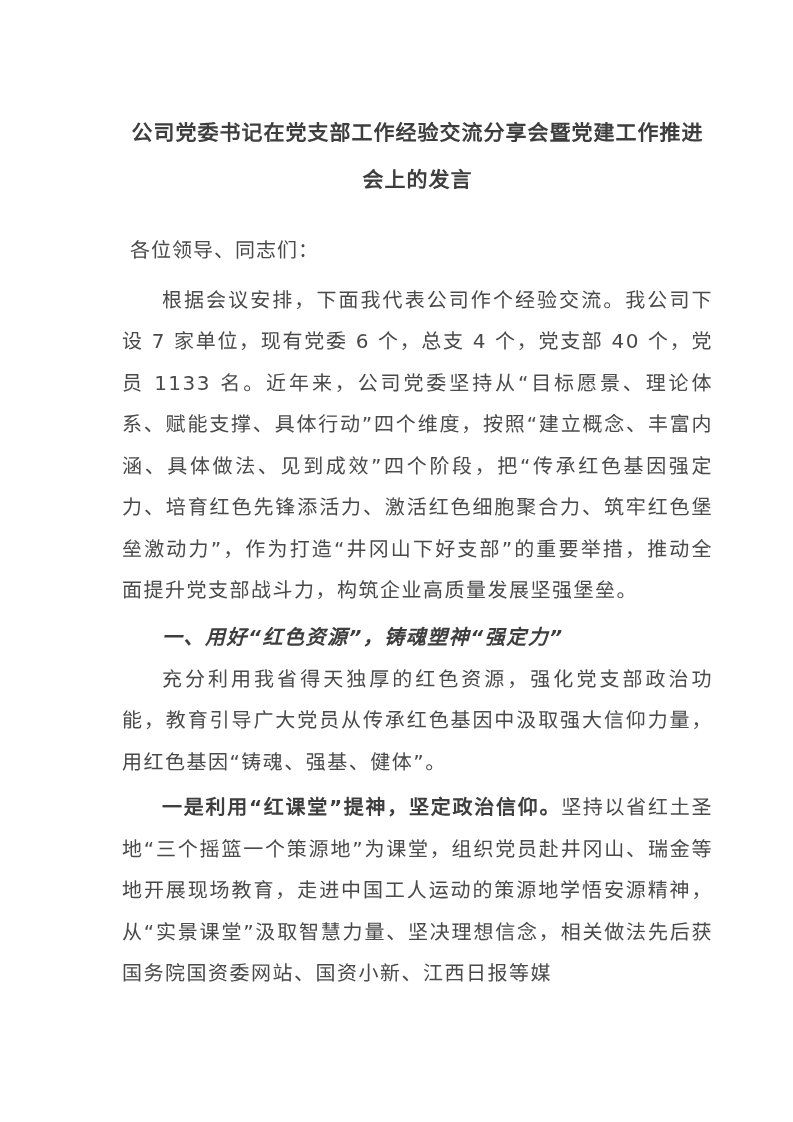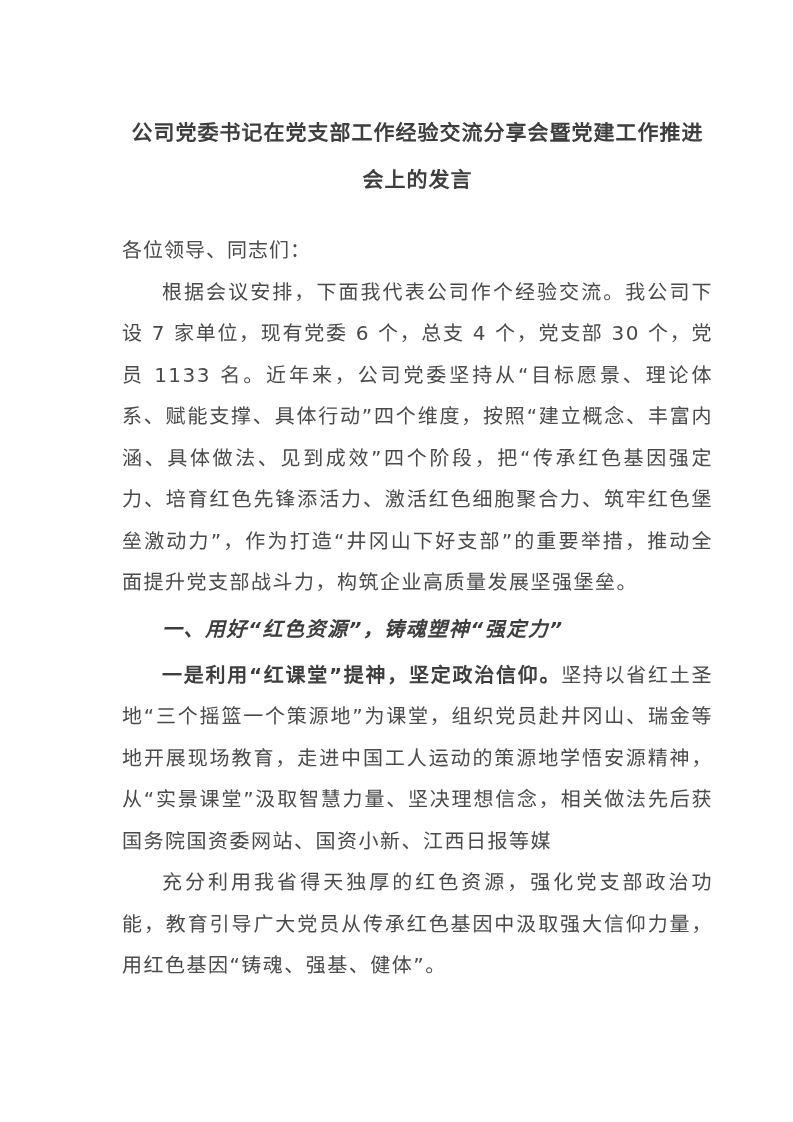--- a/index.html
+++ b/index.html
@@ -22,21 +22,21 @@
   .doc-title {
     margin: 0 0 26px 0;
     font-size: 21px;
     font-weight: bold;
     color: #3e3e3e;
     text-align: center;
     line-height: 47px;
     letter-spacing: 1px;
   }
   .salutation {
-    margin: 0;
+    margin: 8px;
     font-size: 20px;
     line-height: 41.5px;
     letter-spacing: 1px;
     text-indent: 0;
   }
   .para {
     margin: 0;
     font-size: 20px;
     line-height: 41.5px;
     letter-spacing: 1.5px;
@@ -64,21 +64,21 @@
 </style>
 </head>
 <body>
 
 <div class="page">
 
   <h1 class="doc-title">公司党委书记在党支部工作经验交流分享会暨党建工作推进会上的发言</h1>
 
   <p class="salutation">各位领导、同志们：</p>
 
-  <p class="para">根据会议安排，下面我代表公司作个经验交流。我公司下设 7 家单位，现有党委 6 个，总支 4 个，党支部 30 个，党员 1133 名。近年来，公司党委坚持从“目标愿景、理论体系、赋能支撑、具体行动”四个维度，按照“建立概念、丰富内涵、具体做法、见到成效”四个阶段，把“传承红色基因强定力、培育红色先锋添活力、激活红色细胞聚合力、筑牢红色堡垒激动力”，作为打造“井冈山下好支部”的重要举措，推动全面提升党支部战斗力，构筑企业高质量发展坚强堡垒。</p>
+  <p class="para">根据会议安排，下面我代表公司作个经验交流。我公司下设 7 家单位，现有党委 6 个，总支 4 个，党支部 40 个，党员 1133 名。近年来，公司党委坚持从“目标愿景、理论体系、赋能支撑、具体行动”四个维度，按照“建立概念、丰富内涵、具体做法、见到成效”四个阶段，把“传承红色基因强定力、培育红色先锋添活力、激活红色细胞聚合力、筑牢红色堡垒激动力”，作为打造“井冈山下好支部”的重要举措，推动全面提升党支部战斗力，构筑企业高质量发展坚强堡垒。</p>
 
   <h2 class="section-heading">一、用好“红色资源”，铸魂塑神“强定力”</h2>
 
+  <p class="para">充分利用我省得天独厚的红色资源，强化党支部政治功能，教育引导广大党员从传承红色基因中汲取强大信仰力量，用红色基因“铸魂、强基、健体”。</p>
+
   <p class="para spaced"><span class="para-lead-bold">一是利用“红课堂”提神，坚定政治信仰。</span><span>坚持以省红土圣地“三个摇篮一个策源地”为课堂，组织党员赴井冈山、瑞金等地开展现场教育，走进中国工人运动的策源地学悟安源精神，从“实景课堂”汲取智慧力量、坚决理想信念，相关做法先后获国务院国资委网站、国资小新、江西日报等媒</span></p>
-
-  <p class="para">充分利用我省得天独厚的红色资源，强化党支部政治功能，教育引导广大党员从传承红色基因中汲取强大信仰力量，用红色基因“铸魂、强基、健体”。</p>
 
 </div>
 
 </body></html>

